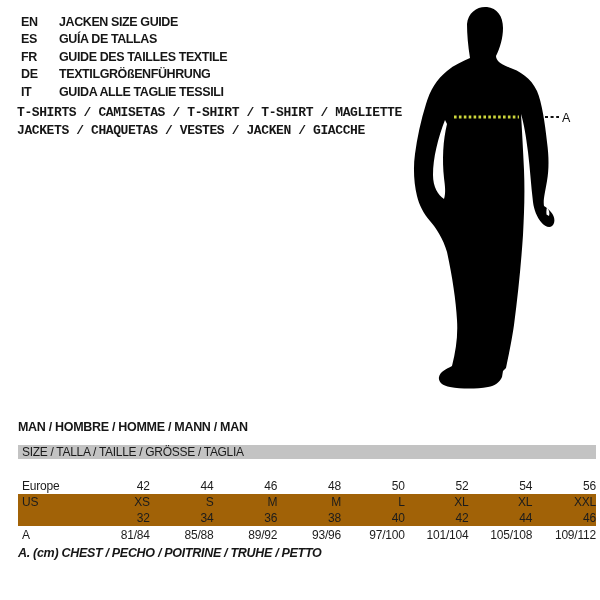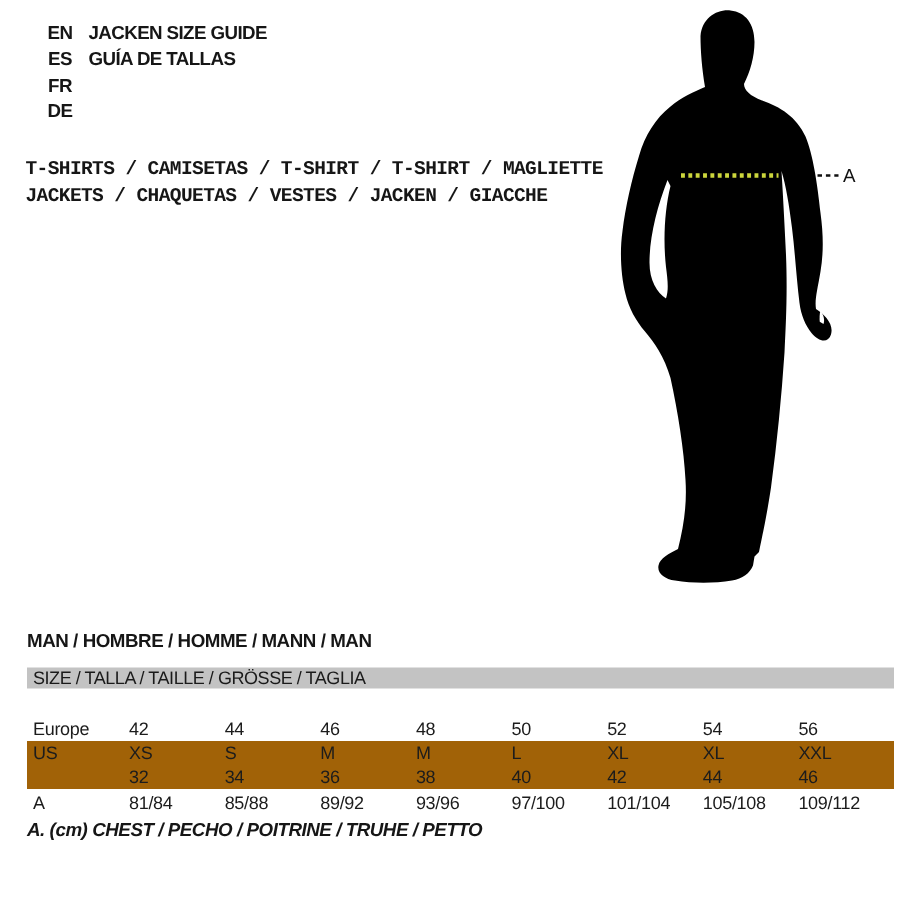--- a/index.html
+++ b/index.html
@@ -6,21 +6,21 @@
   html,body { width:600px; height:600px; background:#fff; }
   body {
     font-family:"Liberation Sans", sans-serif;
     color:#161616;
     position:relative;
     overflow:hidden;
   }
   .page { position:absolute; inset:0; width:600px; height:600px; background:#fff; }
 
   
-  .lang-list { position:absolute; left:21px; top:13px;text-align:center; }
+  .lang-list { position:absolute; left:21px; top:13px; }
   .lang-row { display:flex; height:17.5px; align-items:center; }
   .lang-code {
     width:38px; font-size:12.5px; font-weight:700; letter-spacing:-0.4px;
   }
   .lang-label { font-size:12.5px; font-weight:700; letter-spacing:-0.4px; white-space:nowrap; }
 
   
   .category-block { position:absolute; left:17px; top:105px;font-family:Liberation Mono, monospace; }
   .category-line { font-size:13px; font-weight:700; letter-spacing:-0.4px; height:18px; white-space:nowrap; }
 
@@ -36,21 +36,21 @@
   }
 
   
   .size-table { position:absolute; left:18px; top:445px; width:578px; }
   .table-header {
     background:#c3c3c3; height:14px; line-height:14px;
     font-size:12px; letter-spacing:-0.3px; padding-left:4px;
     color:#1a1a1a; white-space:nowrap;
   }
   .trow { display:grid; grid-template-columns:68px repeat(8, 1fr); align-items:center; }
-  .trow .cell { text-align:left; font-size:12px; letter-spacing:-0.2px; color:#1c1c1c; }
+  .trow .cell { text-align:right; font-size:12px; letter-spacing:-0.2px; color:#1c1c1c; }
   .trow .rlabel { text-align:left; padding-left:4px; font-size:12px; letter-spacing:-0.2px; color:#1c1c1c; }
   .row-europe { height:16px; margin-top:19px; }
   .row-us-block { background:#a16207; }
   .row-us, .row-usnum { height:16px; }
   .row-a { height:17px; }
 
   
   .footnote {
     position:absolute; left:18px; top:546px;
     font-size:12.5px; font-weight:700; letter-spacing:-0.3px; white-space:nowrap;font-style:italic;
@@ -65,23 +65,29 @@
     <div class="lang-row">
       <span class="lang-code">EN</span>
       <span class="lang-label">JACKEN SIZE GUIDE</span>
     </div>
     <div class="lang-row">
       <span class="lang-code">ES</span>
       <span class="lang-label">GUÍA DE TALLAS</span>
     </div>
     <div class="lang-row">
       <span class="lang-code">FR</span>
+      <span class="lang-label">GUIDE DES TAILLES TEXTILE</span>
     </div>
     <div class="lang-row">
       <span class="lang-code">DE</span>
+      <span class="lang-label">TEXTILGRÖßENFÜHRUNG</span>
+    </div>
+    <div class="lang-row">
+      <span class="lang-code">IT</span>
+      <span class="lang-label">GUIDA ALLE TAGLIE TESSILI</span>
     </div>
   </div>
 
   <div class="category-block">
     <div class="category-line">T-SHIRTS / CAMISETAS / T-SHIRT / T-SHIRT / MAGLIETTE</div>
     <div class="category-line">JACKETS / CHAQUETAS / VESTES / JACKEN / GIACCHE</div>
   </div>
 
   <div class="figure-wrap">
     <svg viewBox="400 0 200 400" xmlns="http://www.w3.org/2000/svg">

